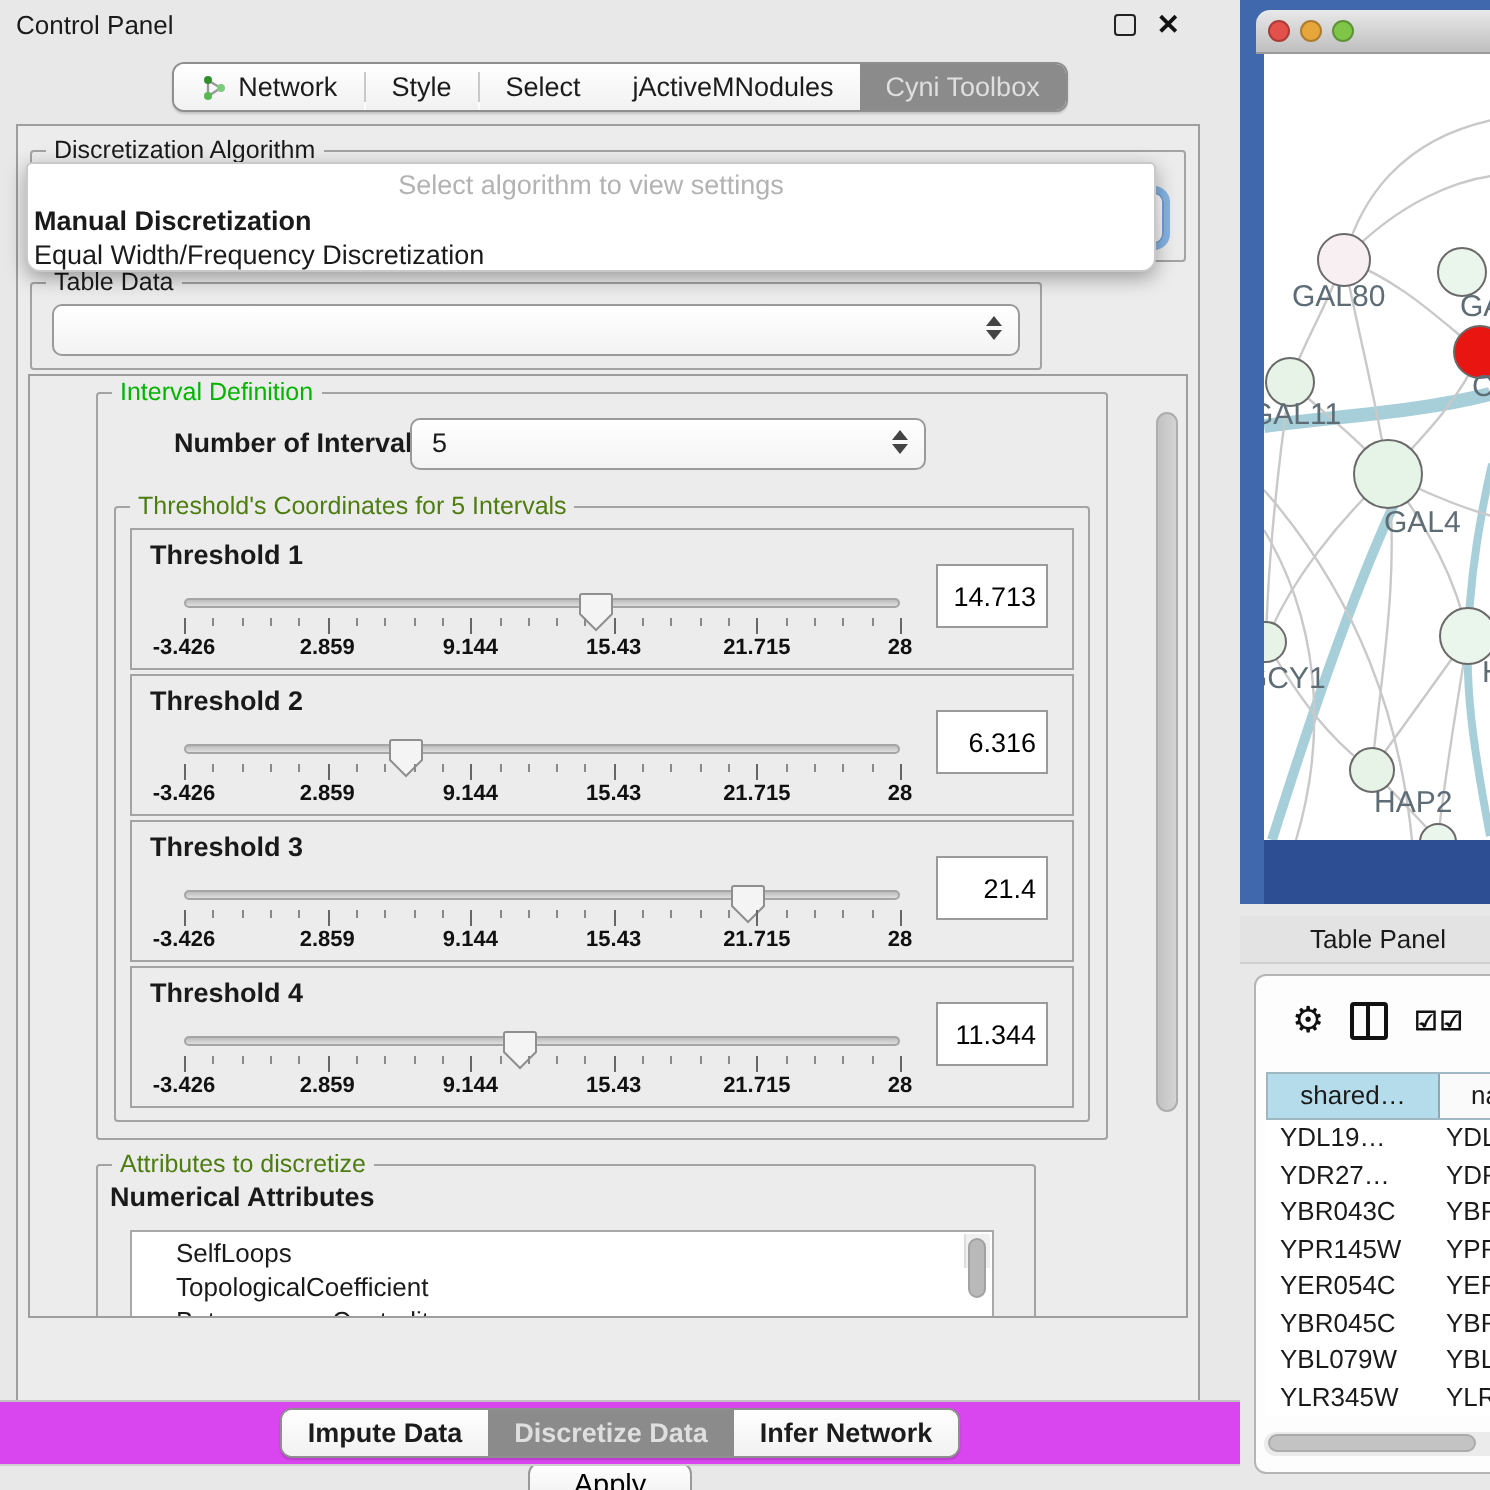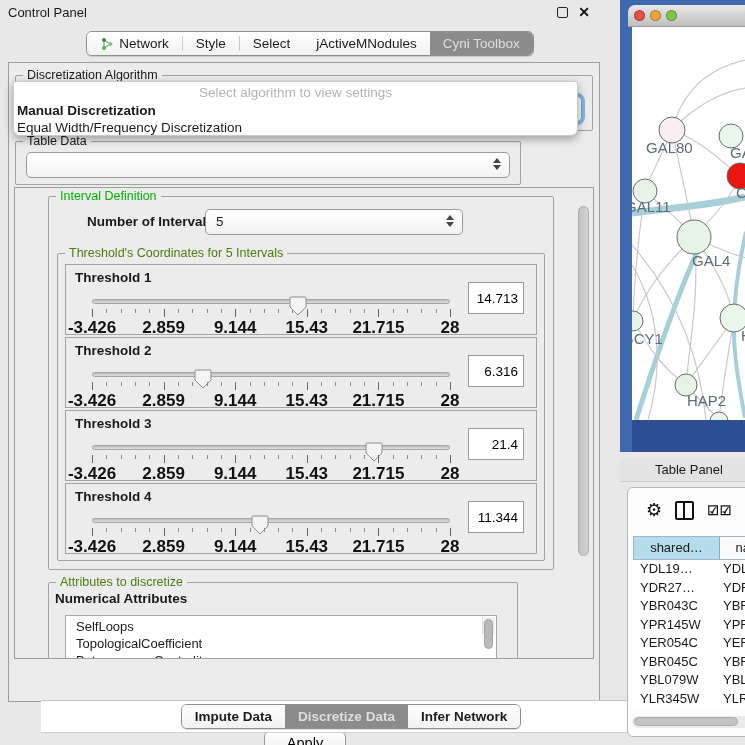--- a/index.html
+++ b/index.html
@@ -57,34 +57,34 @@
   
   .tpanel { position:relative; border:1px solid #a3a3a3; background:#ececec; height:71px; margin-bottom:2px; }
   .tpanel .tlabel { position:absolute; left:9px; top:5px; font-weight:bold; font-size:13.5px; }
   .track-zone { position:absolute; left:26px; right:86px; top:30px; height:36px; }
   .track { position:absolute; left:0; right:0; top:4px; height:5px; border-radius:3px; background:linear-gradient(#bdbdbd,#dedede); border:1px solid #a5a5a5; }
   .thumb-svg { position:absolute; top:-4px; width:18px; height:20px; cursor:pointer; }
   .slider-ticks { position:absolute; left:0; right:0; top:14px; height:8px; }
   .slider-ticks span { position:absolute; top:0; width:1px; height:4px; background:#8a8a8a; }
   .slider-ticks span.M { height:8px; background:#666; }
   .slider-labs { position:absolute; left:0; right:0; top:23px; height:12px; }
-  .slider-labs span { position:absolute; transform:translateX(-50%); font-size:17px; font-weight:bold; color:#111; white-space:nowrap; }
+  .slider-labs span { position:absolute; transform:translateX(-50%); font-size:11px; font-weight:bold; color:#111; white-space:nowrap; }
   .tval { position:absolute; right:12px; top:17px; width:56px; height:32px; border:1px solid #9a9a9a; background:#fff; font-size:13.5px; text-align:right; padding-right:5px; font-family:"Liberation Sans",sans-serif; }
 
   
   .attr-label { position:absolute; left:6px; top:8px; font-weight:bold; font-size:13.5px; }
   .attr-list { position:absolute; left:16px; right:20px; top:32px; height:64px; background:#fff; border:1px solid #a8a8a8; overflow:hidden; font-size:13px; padding:2px 0 0 10px; }
-  .attr-list div { height:17px; line-height:17px; cursor:pointer; }
+  .attr-list div { height:17px; line-height:17px; cursor:pointer;margin-left:12px; }
   .list-scroll { position:absolute; right:1px; top:1px; bottom:1px; width:13px; background:#f0f0f0; border-left:1px solid #ddd; }
   .list-scroll .thumb { position:absolute; left:1px; top:2px; width:9px; height:30px; border-radius:5px; background:#b9b9b9; border:1px solid #a2a2a2; }
 
   .apply-row { left:0; top:668px; width:592px; display:flex; justify-content:center; }
   .apply-btn { font-size:14.5px; padding:3px 22px; background:linear-gradient(#ffffff,#ededed); border:1px solid #9a9a9a; border-radius:6px; cursor:pointer; font-family:"Liberation Sans",sans-serif; }
 
-  .bottom-strip { left:0; top:700px; width:620px; height:33px; background:#ffffff; border-top:1px solid #c2c2c2; border-bottom:1px solid #cfcfcf; display:flex; justify-content:center; align-items:center;margin-left:41px; }
+  .bottom-strip { left:0; top:700px; width:620px; height:33px; background:#d946ef; border-top:1px solid #c2c2c2; border-bottom:1px solid #cfcfcf; display:flex; justify-content:center; align-items:center; }
 
   
   .net-frame { left:620px; top:0; width:125px; height:452px; background:#4068ac; }
   .net-titlebar { position:absolute; left:8px; top:5px; right:0; height:22px; background:linear-gradient(#e8e8e8,#bfbfbf); border-radius:7px 0 0 0; border-bottom:1px solid #9a9a9a; }
   .light { position:absolute; top:5px; width:11px; height:11px; border-radius:50%; border:1px solid rgba(0,0,0,.25); cursor:pointer; }
   .net-canvas { position:absolute; left:12px; top:27px; width:113px; height:393px; background:#ffffff; overflow:hidden; }
   .net-bottom { position:absolute; left:12px; bottom:0; right:0; height:32px; background:#2e4e93; }
 
   .tp-title { left:620px; top:458px; width:125px; height:24px; background:#e3e3e3; font-size:13px; line-height:24px; padding-left:13px; border-bottom:1px solid #cfcfcf;text-align:center; }
   .table-card { left:627px; top:487px; width:130px; height:250px; background:#fdfdfd; border:1px solid #b5b5b5; border-radius:6px; overflow:hidden; }

